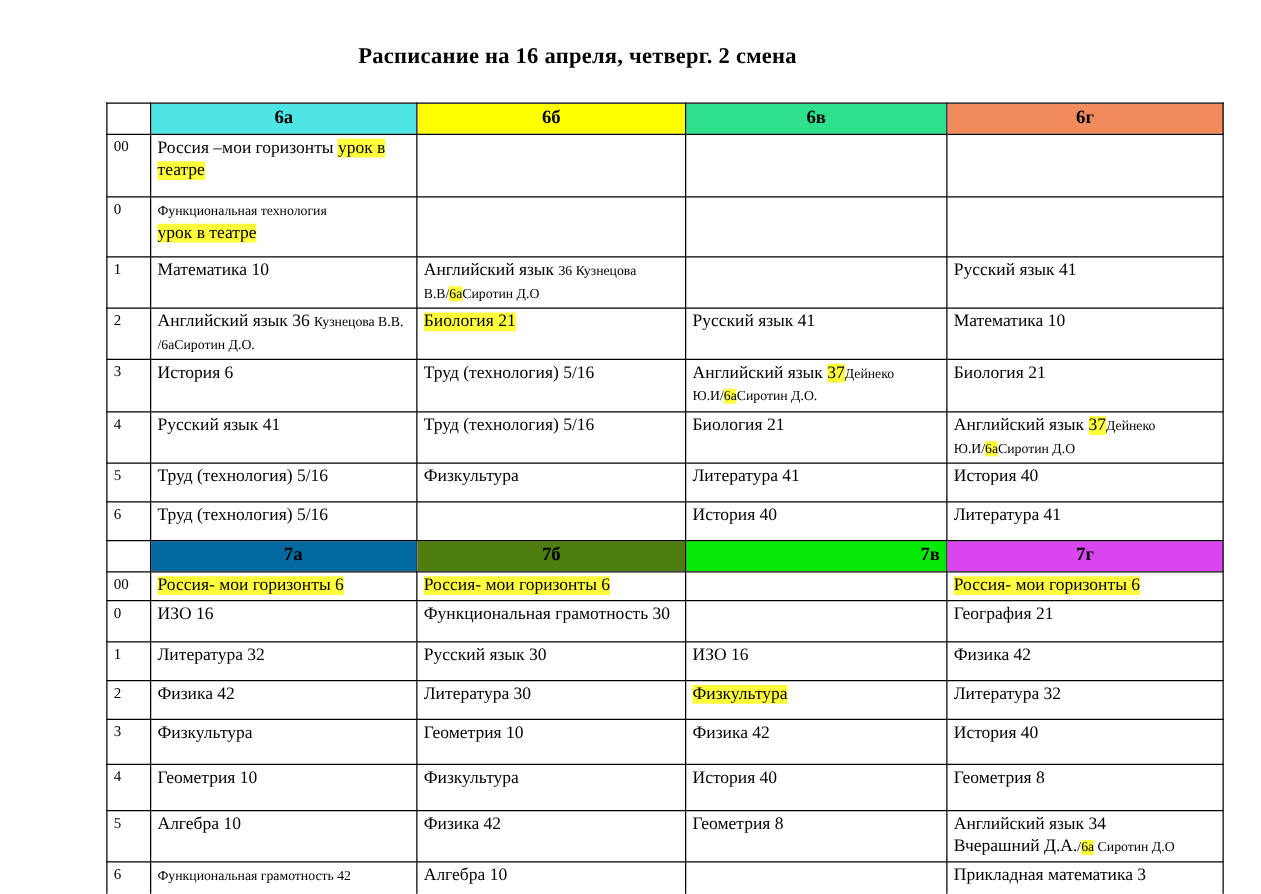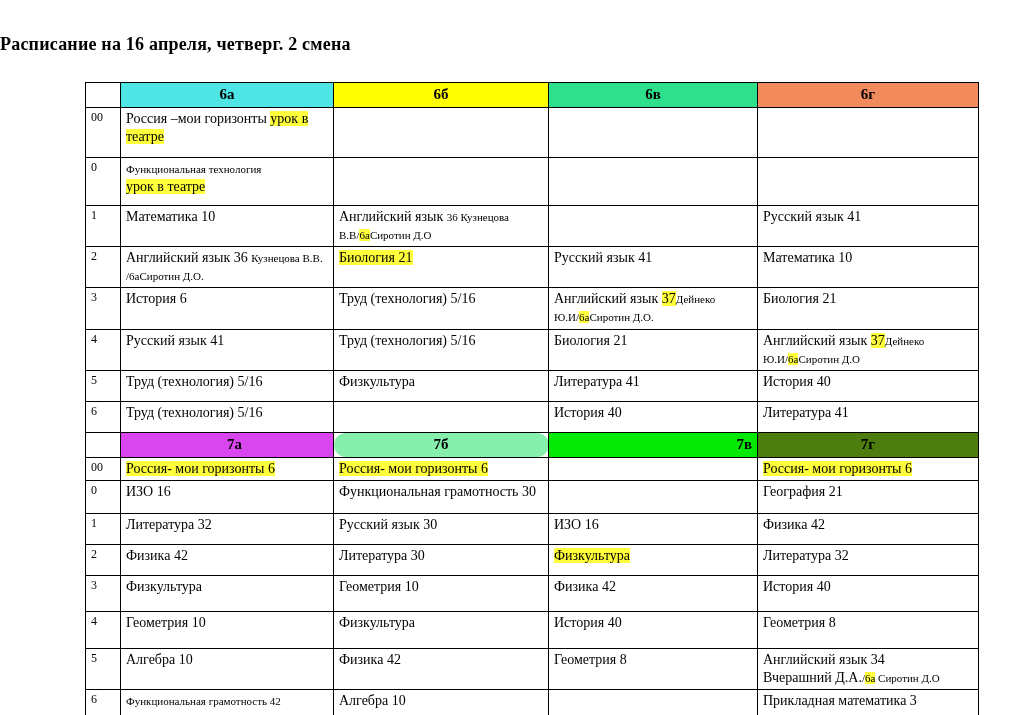--- a/index.html
+++ b/index.html
@@ -3,21 +3,21 @@
 <meta charset="utf-8">
 <style>
   html,body{margin:0;padding:0;}
   body{
     width:1009px;height:715px;background:#ffffff;
     font-family:"Liberation Serif","DejaVu Serif",serif;
     color:#000;position:relative;overflow:hidden;
   }
   .title{
     position:absolute;left:0;top:34px;width:924px;
-    text-align:left;font-size:18px;font-weight:bold;letter-spacing:.2px;
+    text-align:center;font-size:18px;font-weight:bold;letter-spacing:.2px;
   }
   table.schedule{
     position:absolute;left:85px;top:82px;
     border-collapse:collapse;table-layout:fixed;
     font-size:14px;line-height:1.3;
   }
   table.schedule td{
     border:1px solid #000;
     vertical-align:top;
     padding:2px 5px 2px 5px;
@@ -103,24 +103,24 @@
       </tr>
       <tr style="height: 31px;">
         <td class="numcol">6</td>
         <td class="cell"><span>Труд (технология) 5/16</span></td>
         <td class="cell"></td>
         <td class="cell"><span>История 40</span></td>
         <td class="cell"><span>Литература 41</span></td>
       </tr>
       <tr style="height: 24px;">
         <td class="numcol"></td>
-        <td class="colhead" style="background: #d946ef; padding-left: 20px;">7а</td>
-        <td class="colhead" style="background: #86efac; border-radius: 12px;">7б</td>
+        <td class="colhead" style="background: #0369a1; padding-left: 20px;">7а</td>
+        <td class="colhead" style="background: #4d7c0f;">7б</td>
         <td class="colhead" style="background: rgb(6, 233, 6); text-align: right;">7в</td>
-        <td class="colhead" style="background: #4d7c0f;">7г</td>
+        <td class="colhead" style="background: #d946ef;">7г</td>
       </tr>
       <tr style="height: 22px;">
         <td class="numcol">00</td>
         <td class="cell"><span class="hl">Россия- мои горизонты 6</span></td>
         <td class="cell"><span class="hl">Россия- мои горизонты 6</span></td>
         <td class="cell"></td>
         <td class="cell"><span class="hl">Россия- мои горизонты 6</span></td>
       </tr>
       <tr style="height: 33px;">
         <td class="numcol">0</td>

